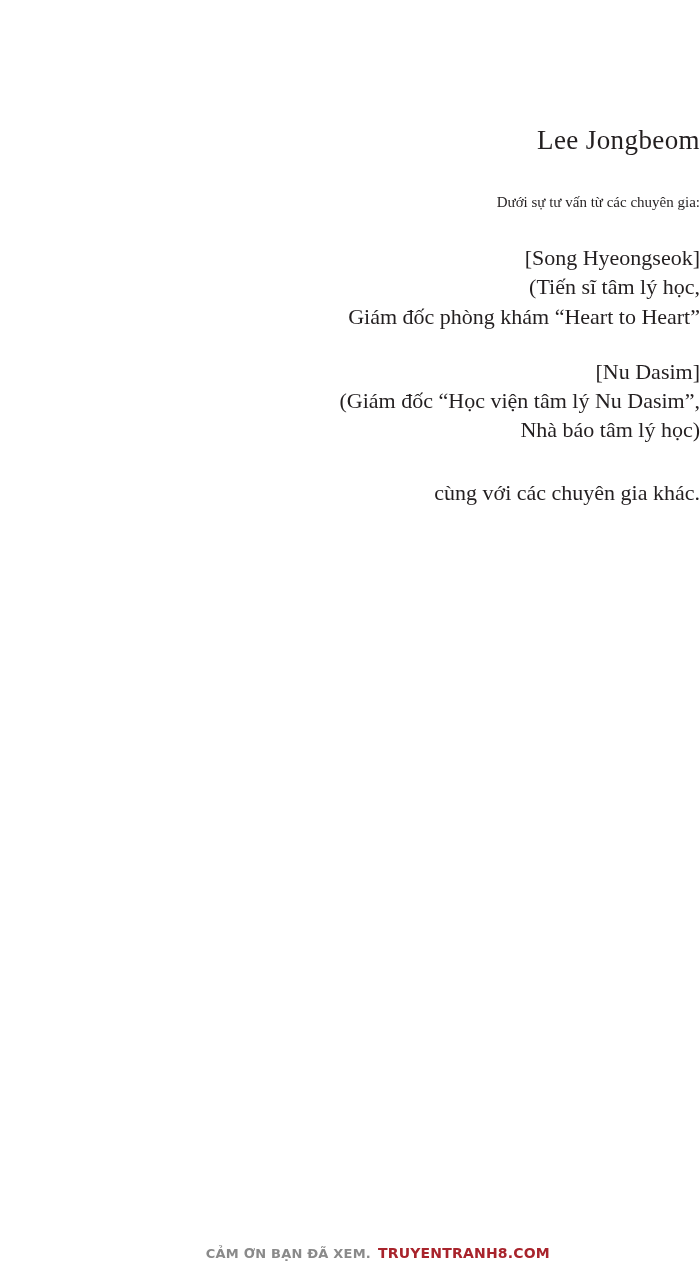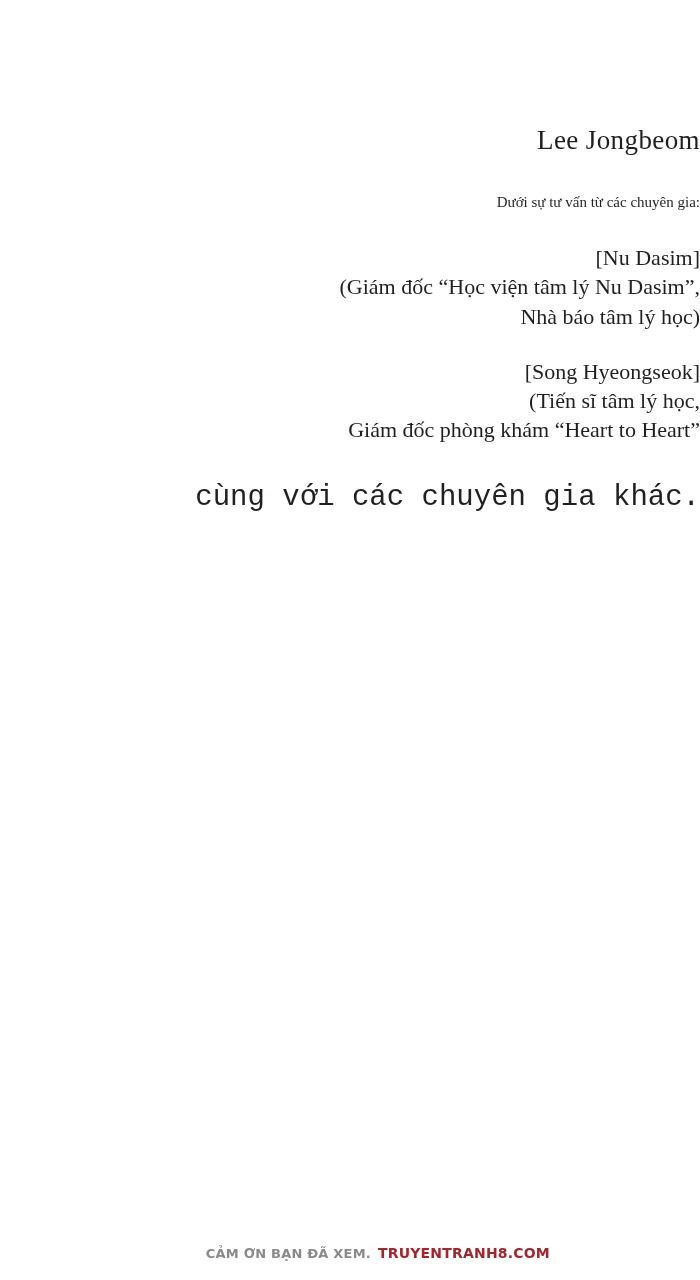--- a/index.html
+++ b/index.html
@@ -54,25 +54,24 @@
   }
 
   .advisor-line {
     font-size: 22px;
     line-height: 1.32;
     color: #231f20;
     display: block;
   }
 
   .closing {
-    font-size: 29px;
+    font-size: 22px;
     line-height: 1.35;
     color: #231f20;
     margin: 34px 0 0 0;
-    font-family: Liberation Mono, monospace;
   }
 
   .footer {
     position: absolute;
     left: 0;
     bottom: 18px;
     width: 580px;
     padding-right: 30px;
     box-sizing: border-box;
     text-align: right;
@@ -101,29 +100,29 @@
 
 <div class="page">
 
   <div class="credits">
 
     <div class="author-name">Lee Jongbeom</div>
 
     <div class="advisors-intro">Dưới sự tư vấn từ các chuyên gia:</div>
 
     <div class="advisor-block">
+      <span class="advisor-line">[Song Hyeongseok]</span>
+      <span class="advisor-line">(Tiến sĩ tâm lý học,</span>
+      <span class="advisor-line">Giám đốc phòng khám “Heart to Heart”</span>
+    </div>
+
+    <div class="advisor-block">
       <span class="advisor-line">[Nu Dasim]</span>
       <span class="advisor-line">(Giám đốc “Học viện tâm lý Nu Dasim”,</span>
       <span class="advisor-line">Nhà báo tâm lý học)</span>
-    </div>
-
-    <div class="advisor-block">
-      <span class="advisor-line">[Song Hyeongseok]</span>
-      <span class="advisor-line">(Tiến sĩ tâm lý học,</span>
-      <span class="advisor-line">Giám đốc phòng khám “Heart to Heart”</span>
     </div>
 
 
     <div class="closing">cùng với các chuyên gia khác.</div>
 
   </div>
 
   <div class="footer">
     <span class="footer-thanks">CẢM ƠN BẠN ĐÃ XEM.</span>
     <span class="footer-site">TRUYENTRANH8.COM</span>

